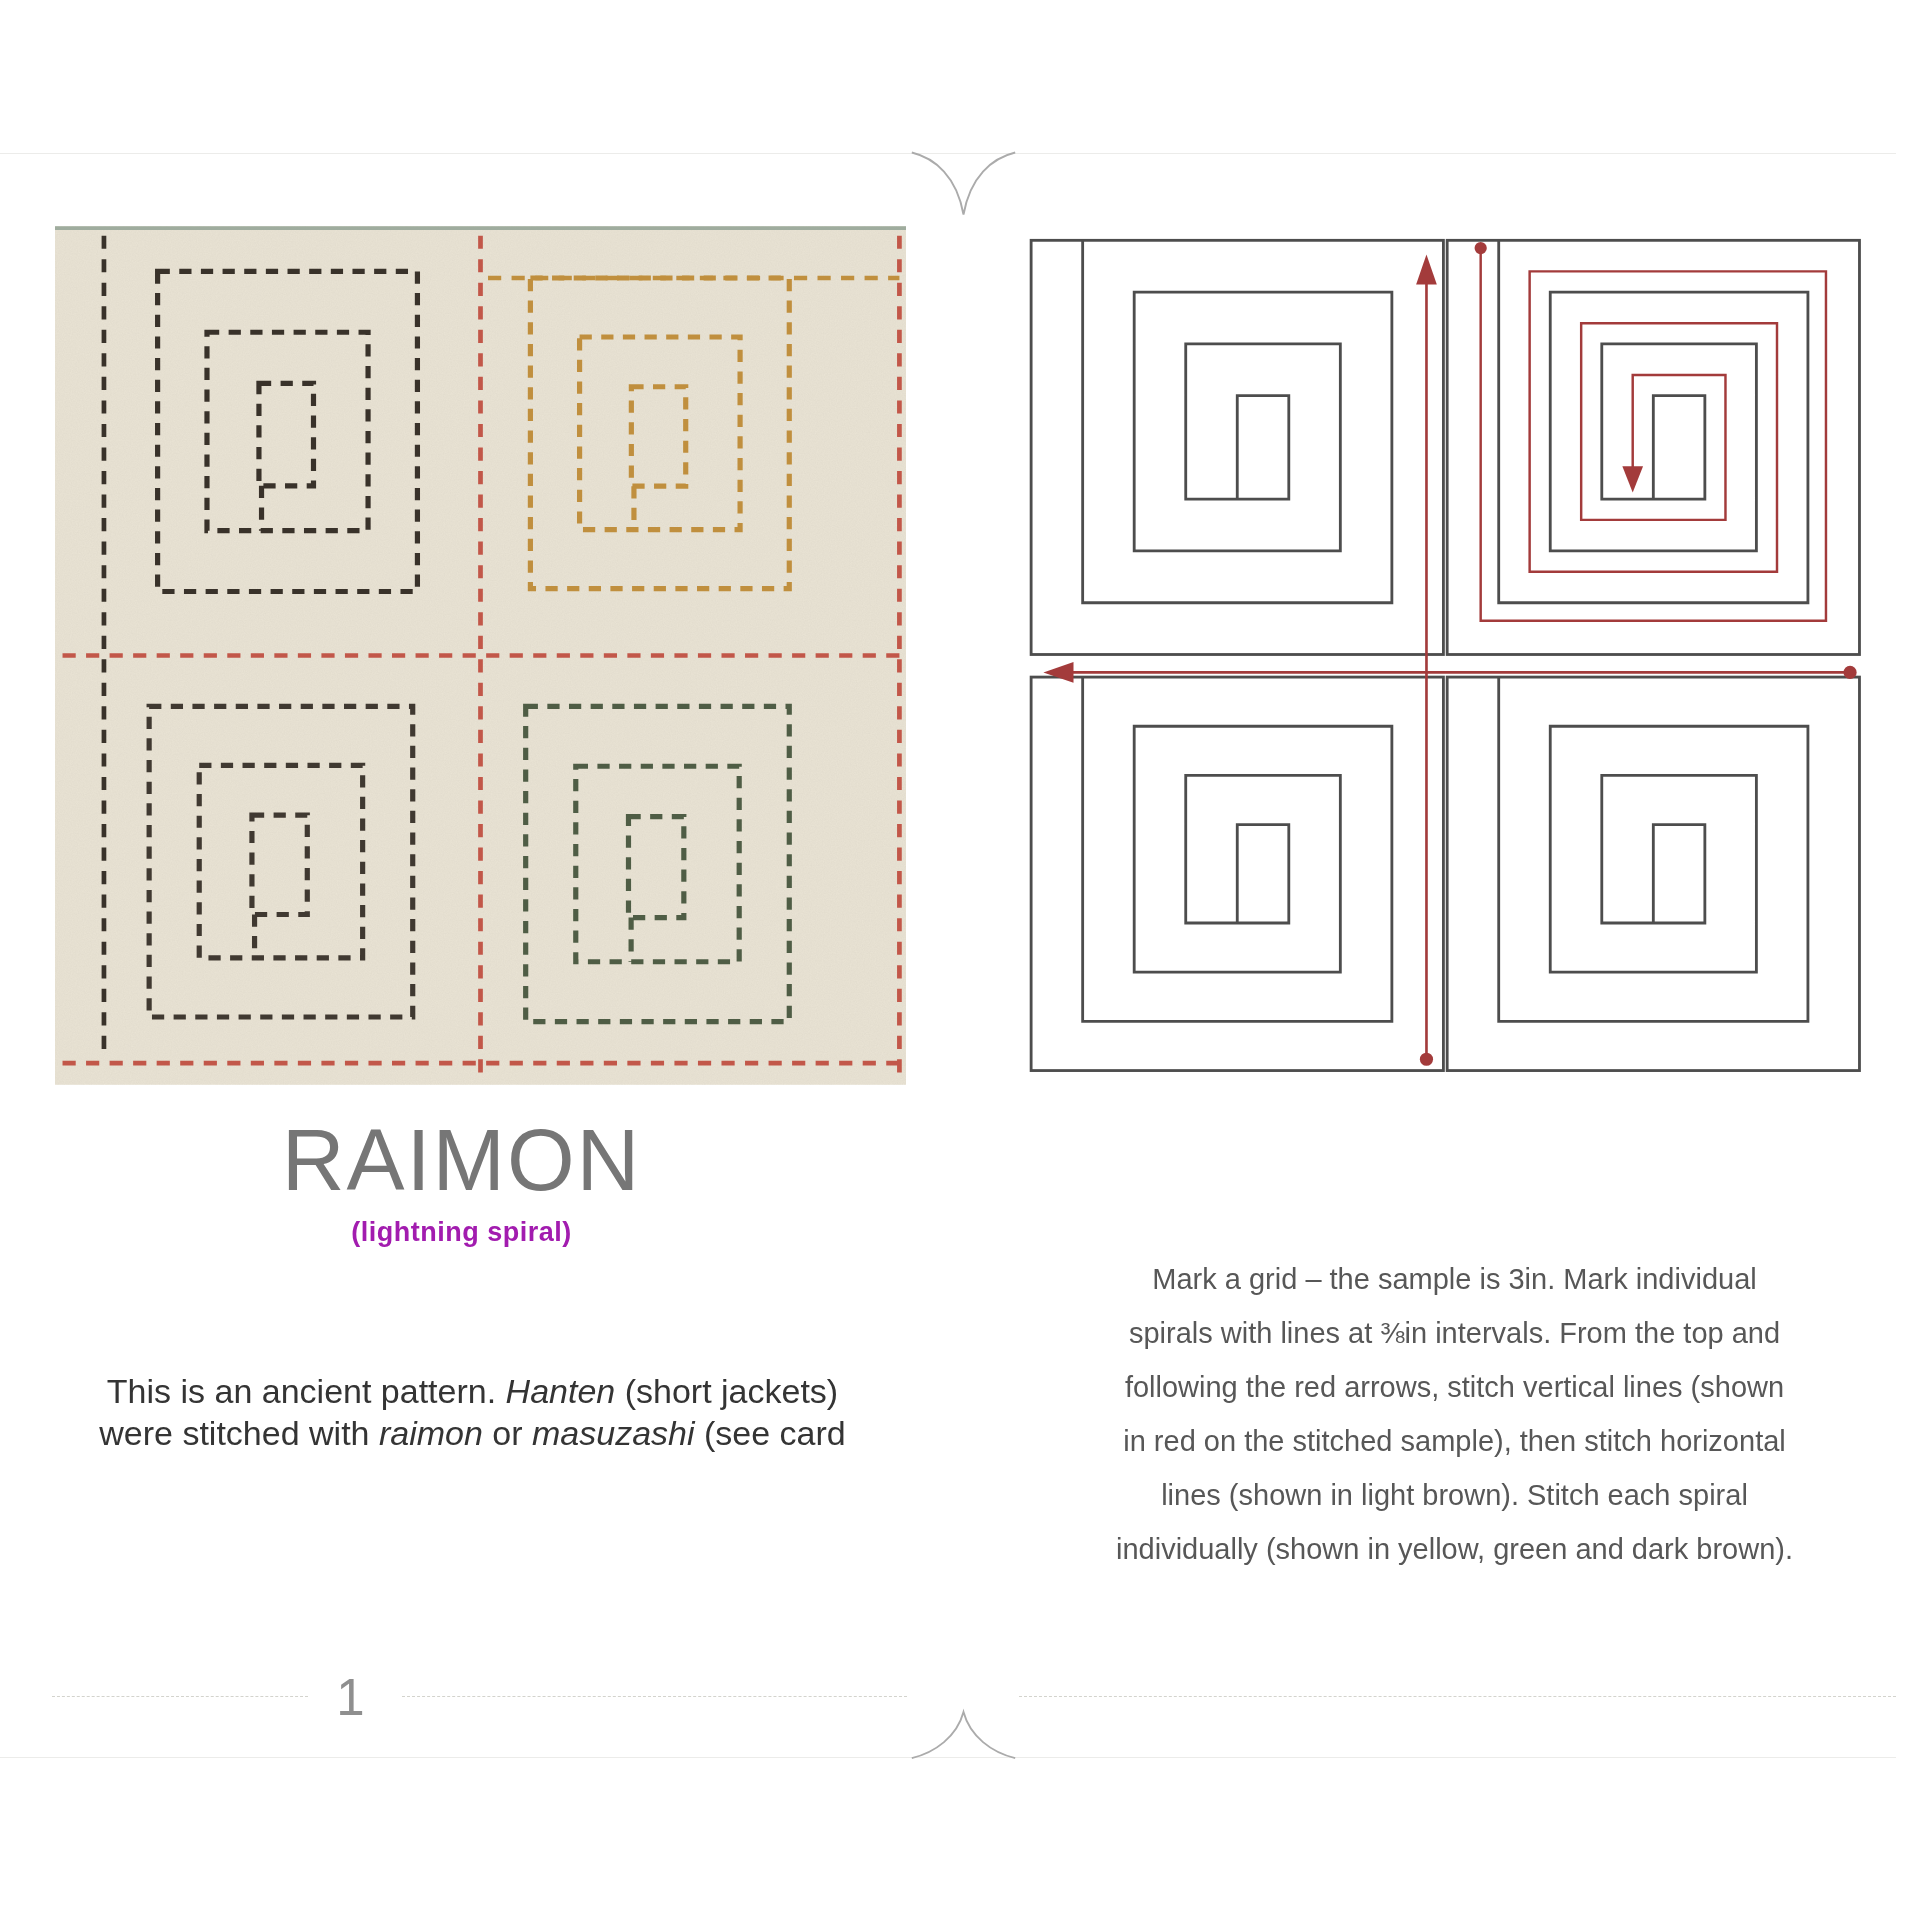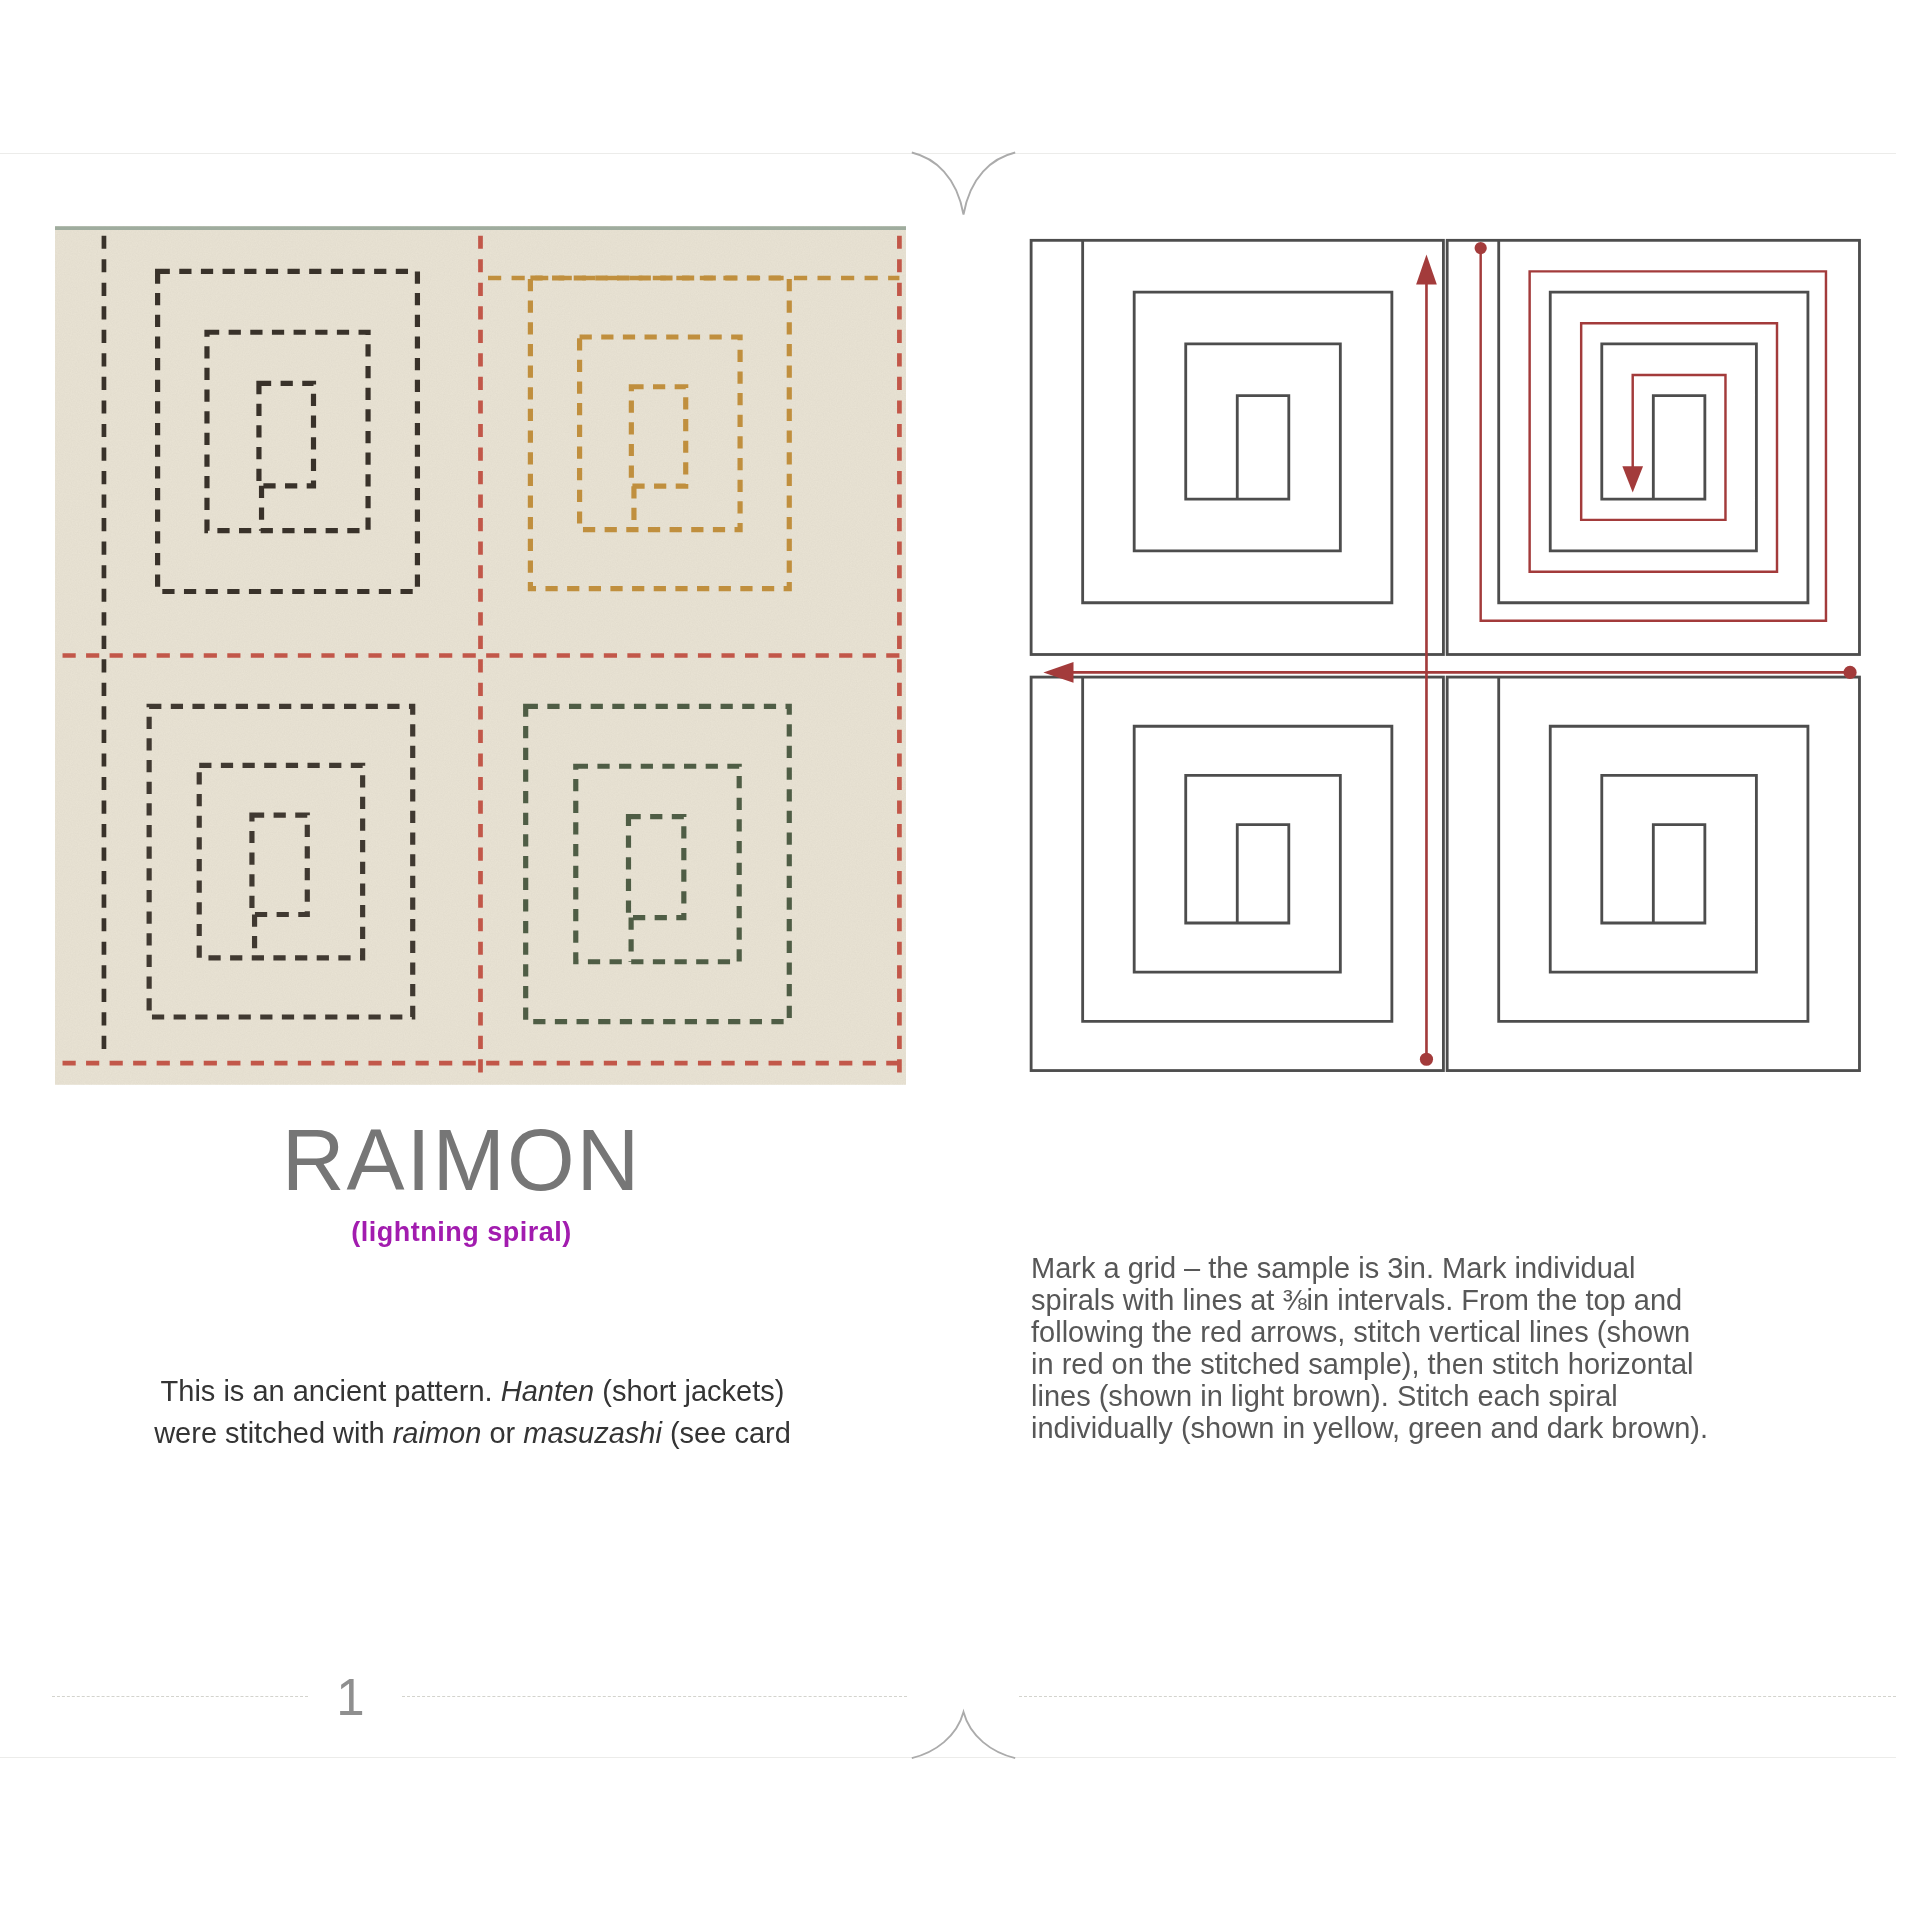--- a/index.html
+++ b/index.html
@@ -3,23 +3,23 @@
 <meta charset="utf-8">
 <style>
   html,body{margin:0;padding:0;background:#ffffff;}
   .stage{position:relative;width:1896px;height:1928px;background:#ffffff;overflow:hidden;
          font-family:"Liberation Sans", sans-serif;}
   .abs{position:absolute;}
   .edge-line{position:absolute;left:0;width:1928px;height:0;border-top:1.4px solid #ececea;}
   .dash-rule{position:absolute;height:0;border-top:1.9px dashed #d3d3cd;}
   .title{font-weight:100;color:#767676;letter-spacing:1.9px;text-align:center;line-height:1;}
   .subtitle{font-weight:bold;color:#a21caf;text-align:center;letter-spacing:0.5px;}
-  .para-left{color:#343434;text-align:center;font-size:29px;line-height:42px;}
+  .para-left{color:#343434;text-align:center;font-size:34px;line-height:42px;}
   .para-left .it{font-style:italic;}
-  .para-right{color:#575757;text-align:left;font-size:29px;line-height:32px;white-space:pre-line;}
+  .para-right{color:#575757;text-align:center;font-size:29px;line-height:54px;white-space:pre-line;}
   .pagenum{font-weight:100;color:#8f8f8f;text-align:center;font-size:51px;line-height:1;}
   svg{display:block;}
 </style>
 </head>
 <body>
 
 <div class="stage">
 
   <div class="edge-line" style="top:153px;"></div>
   <div class="edge-line" style="top:1757px;"></div>

